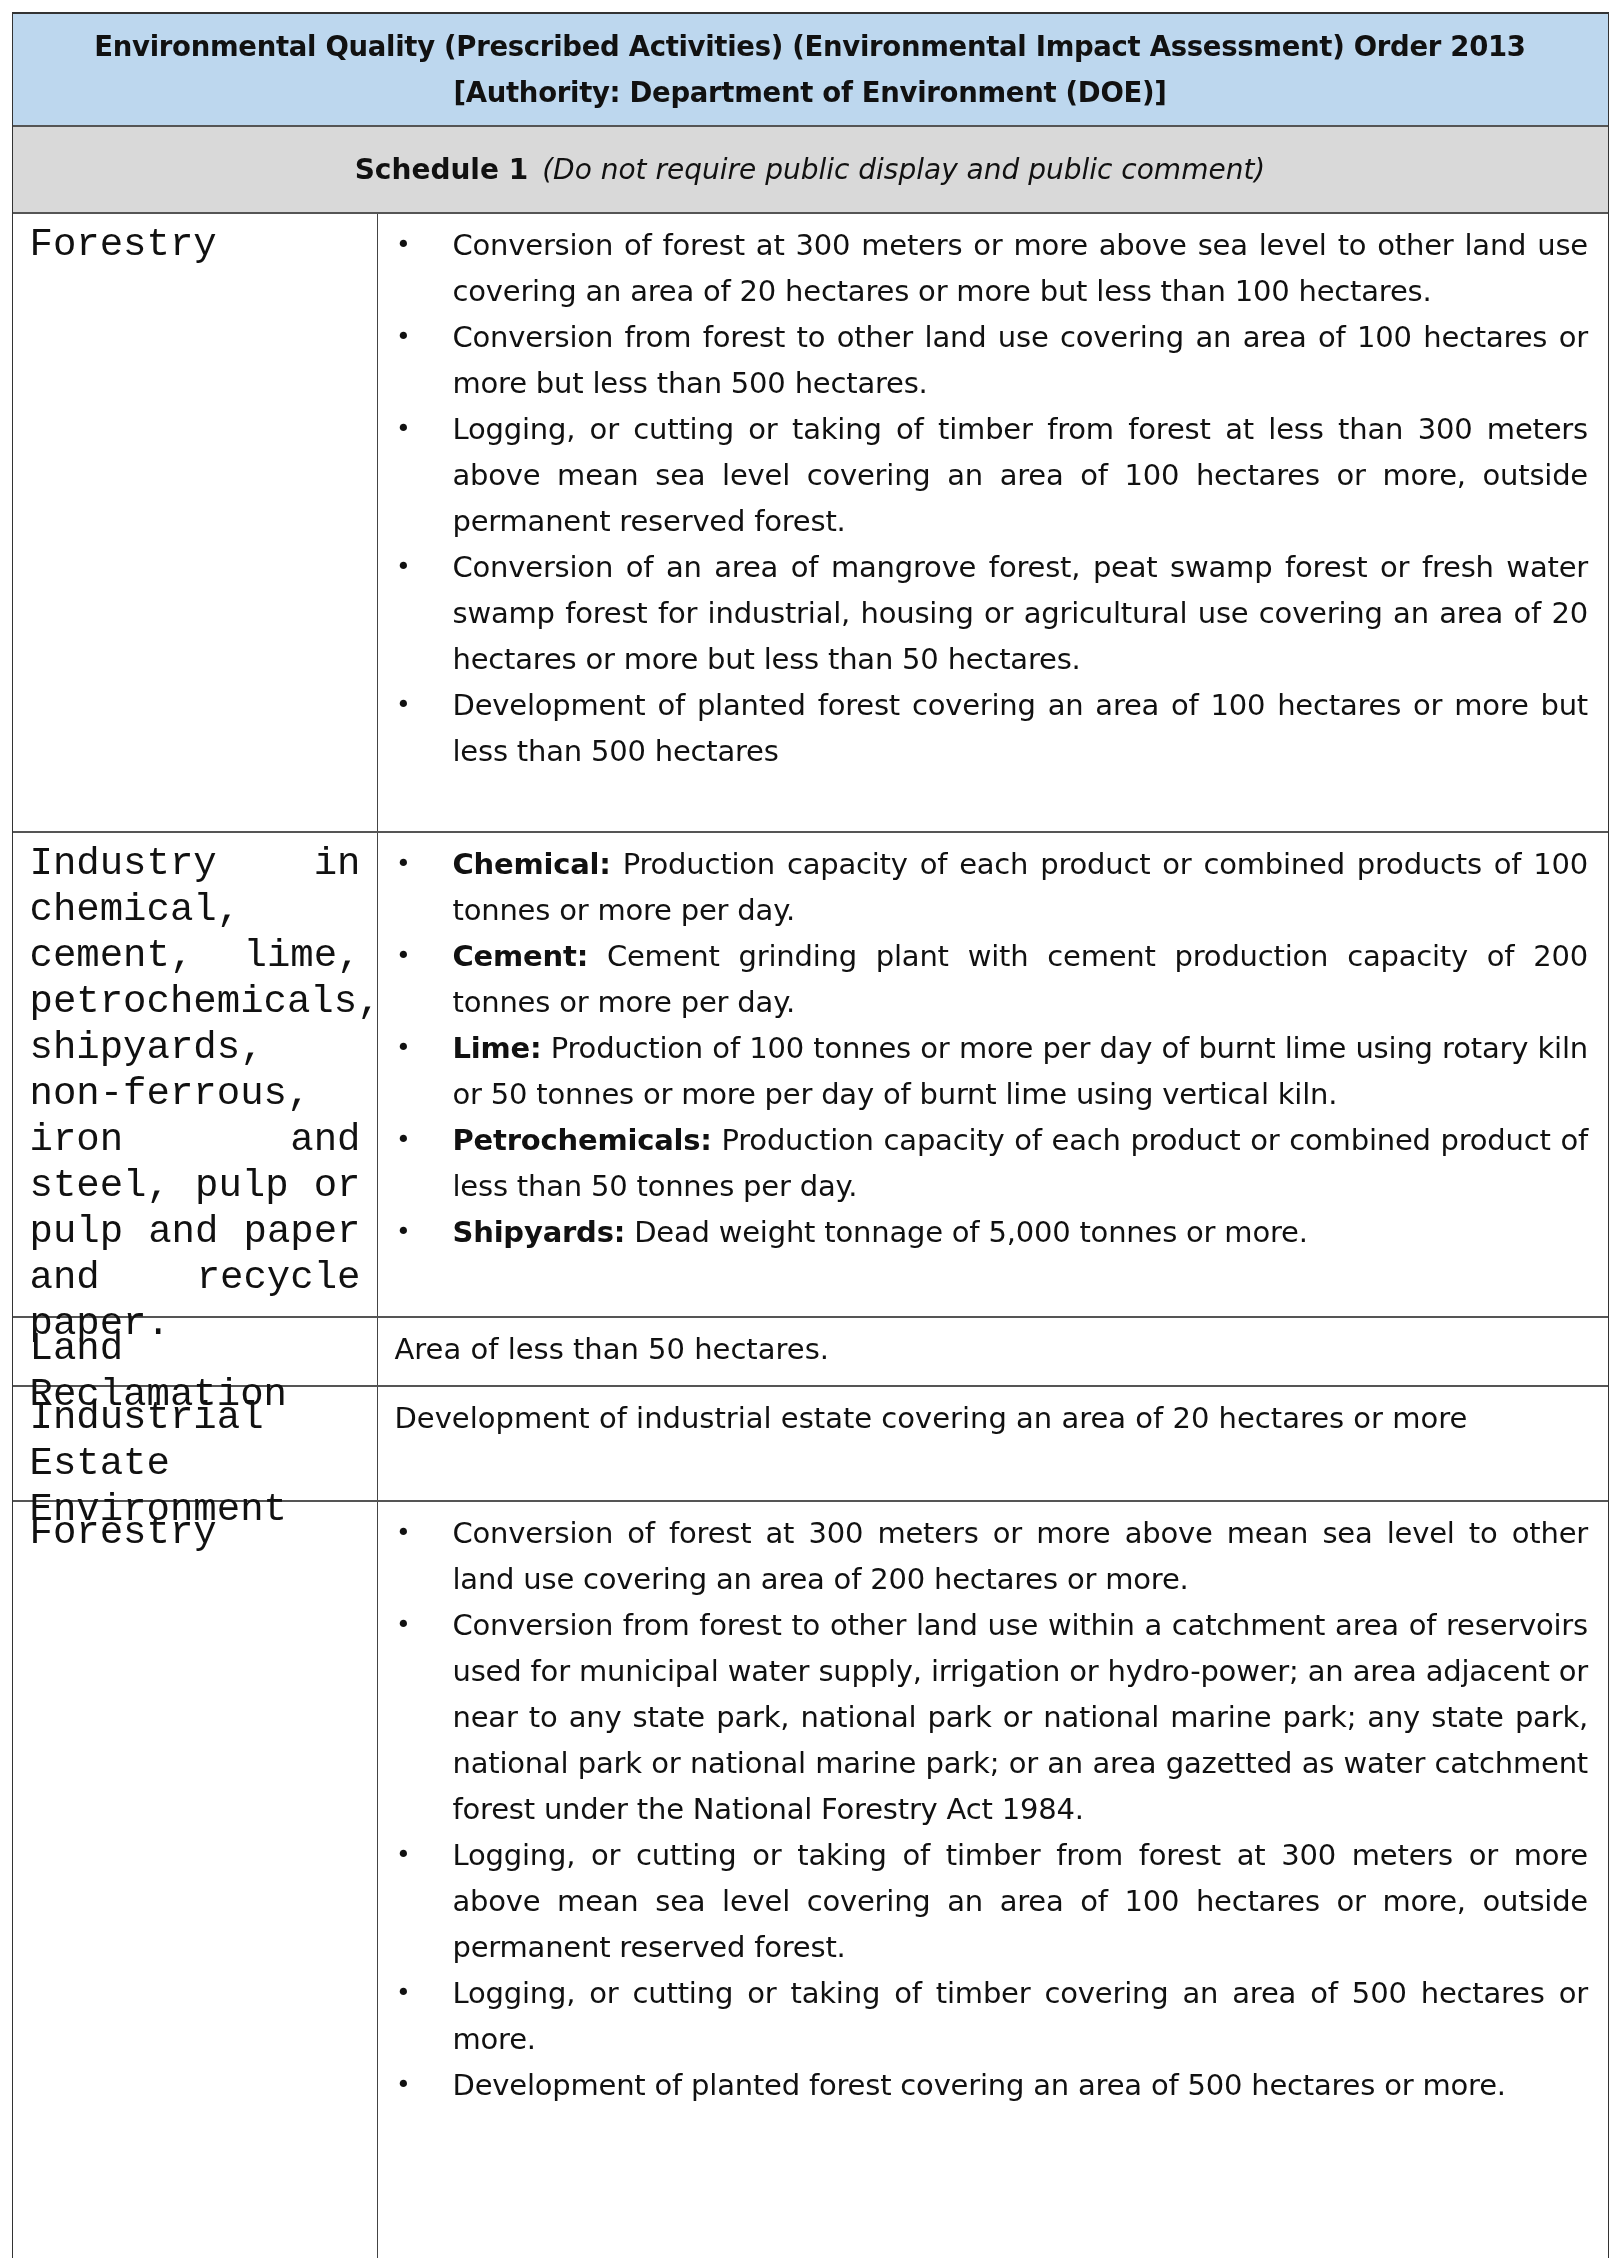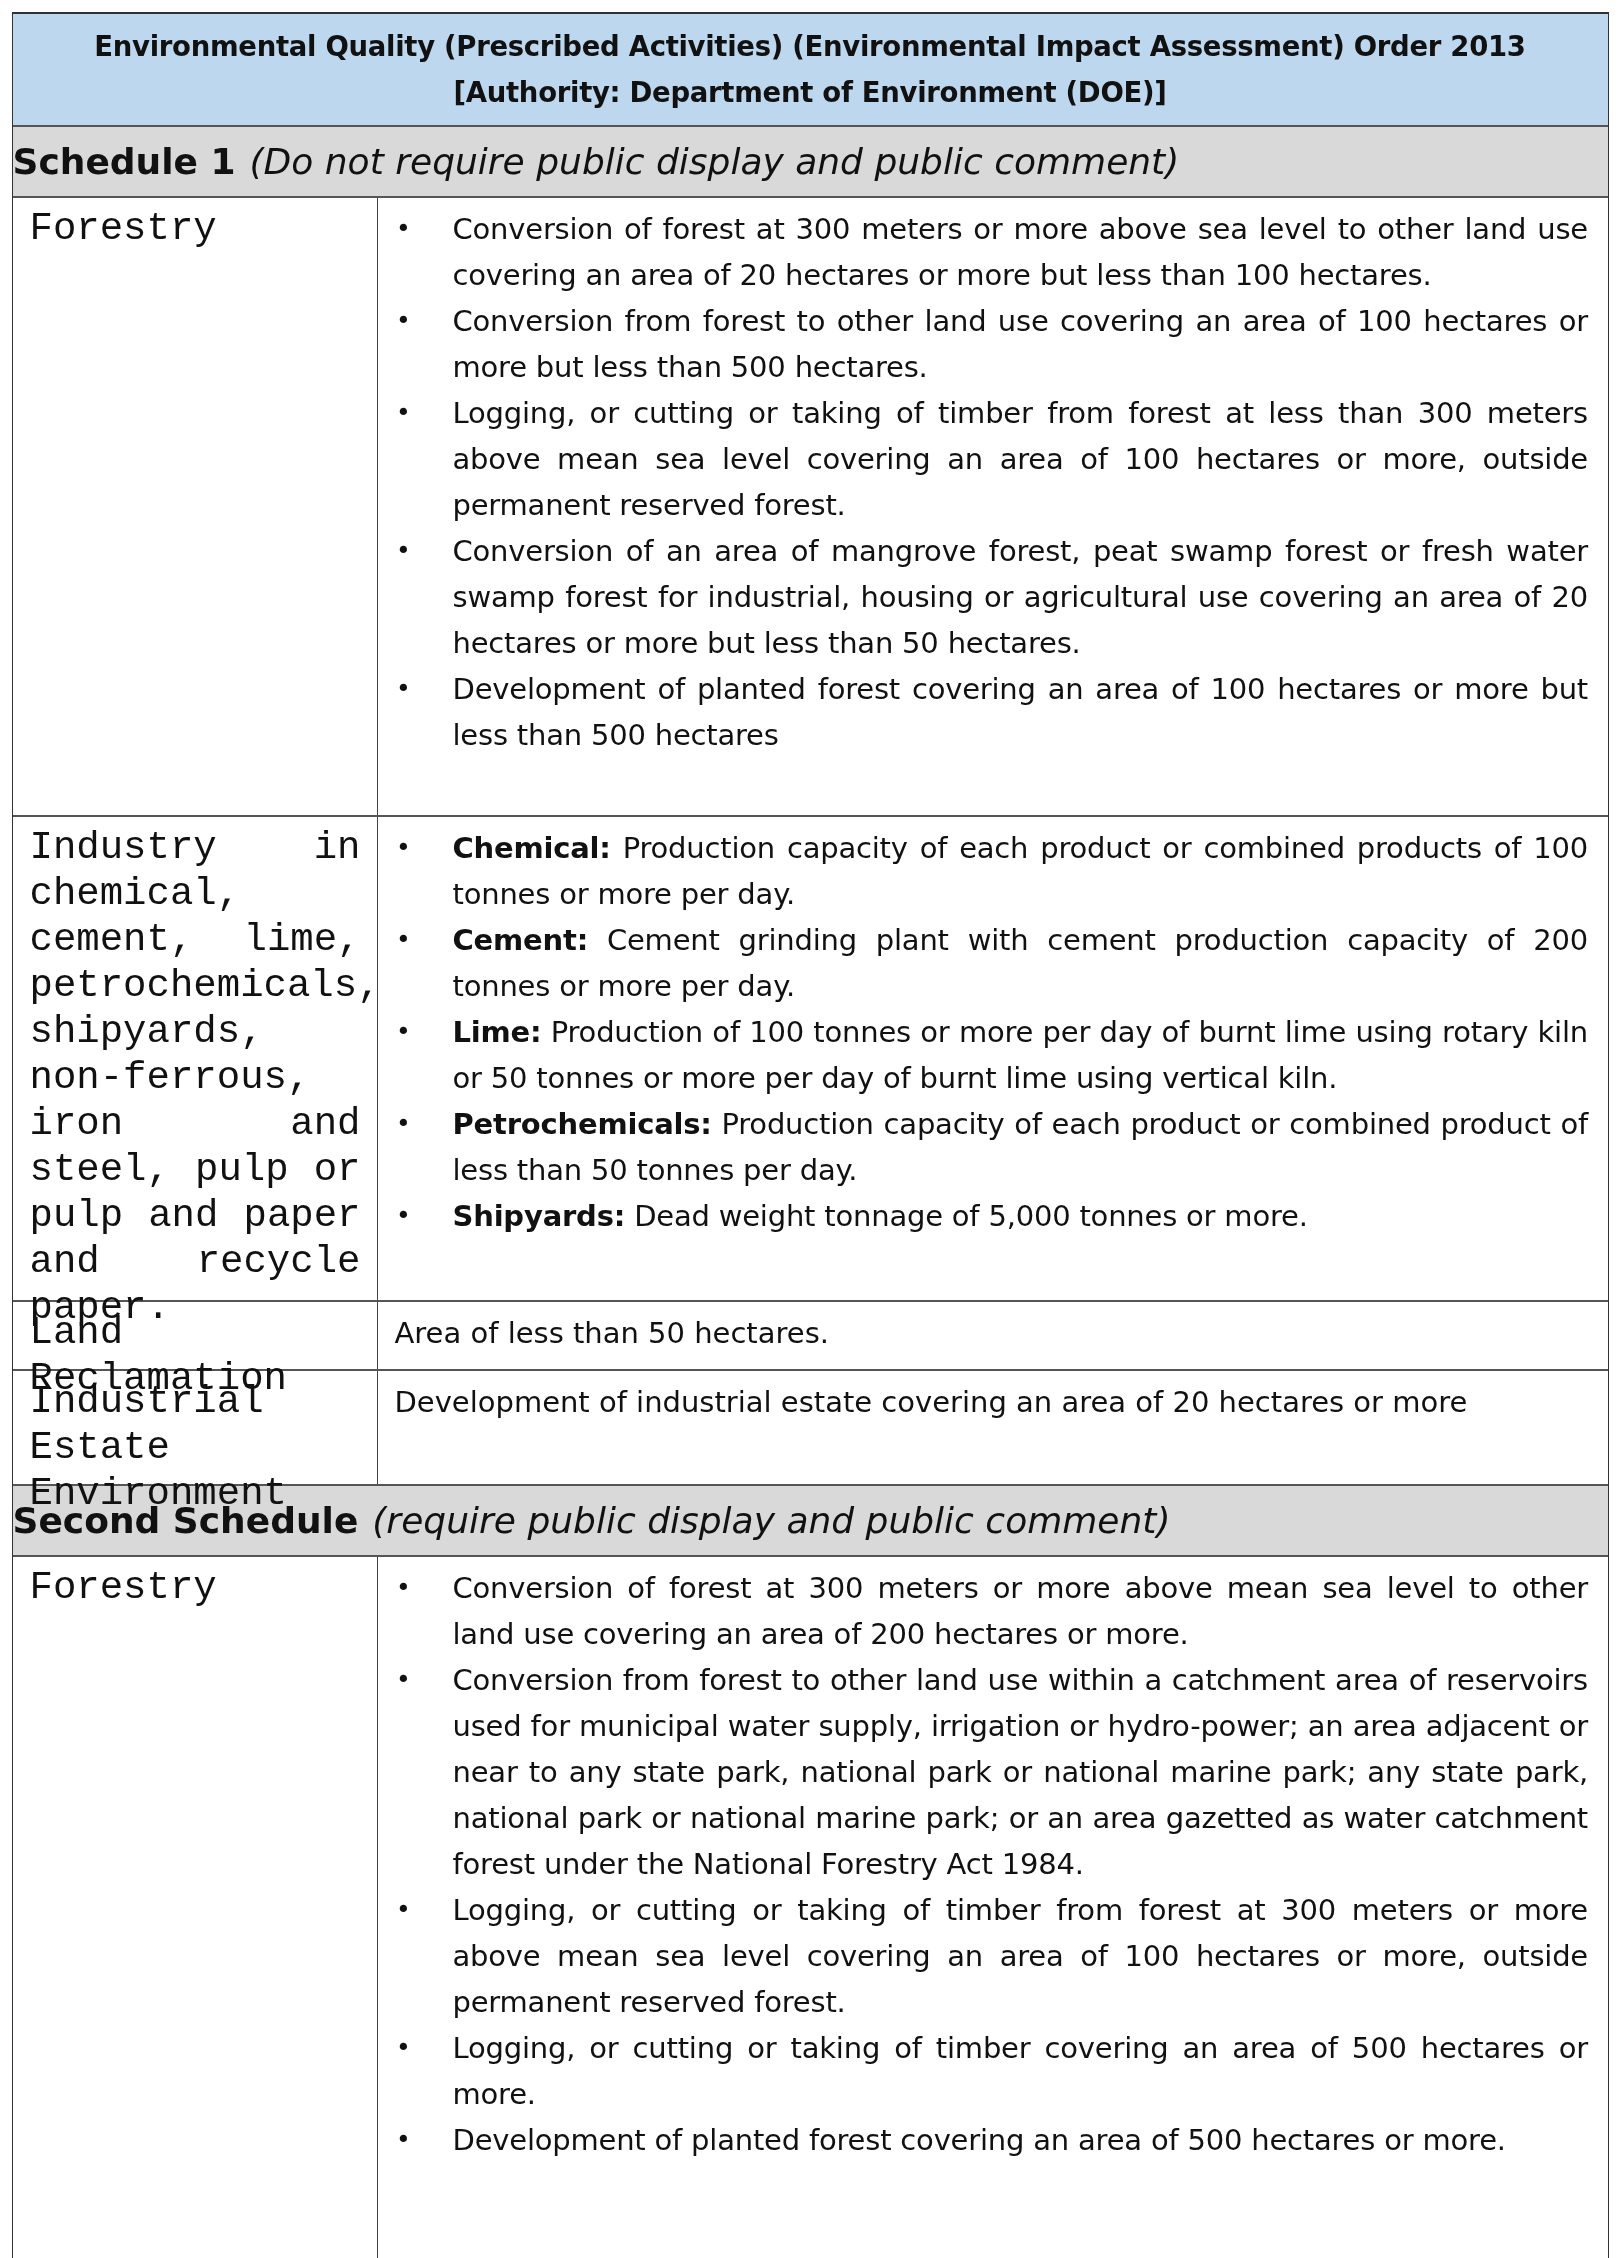--- a/index.html
+++ b/index.html
@@ -3,21 +3,21 @@
 <meta charset="utf-8">
 <style>
   html, body { margin: 0; padding: 0; background: #ffffff; }
   body { width: 1623px; height: 2258px; overflow: hidden; position: relative;
          font-family: "DejaVu Sans", "Liberation Sans", sans-serif; color: #111; }
   .tbl { position: absolute; left: 11.5px; top: 11.5px; width: 1595px;
          border-left: 1.8px solid #333; border-right: 1.8px solid #333; border-top: 2.7px solid #333; }
   .row { display: flex; border-bottom: 2.7px solid #555; box-sizing: border-box; }
   .title-row { background: #BDD7EE; height: 113px; flex-direction: column; justify-content: center; align-items: center;
                font-weight: bold; font-size: 27.5px; line-height: 46px; text-align: center; letter-spacing: -0.3px; }
-  .sched-row { background: #D9D9D9; height: 71px; align-items: center; font-size: 36px; }
+  .sched-row { background: #D9D9D9; height: 87px; align-items: center; justify-content: center; font-size: 28px; }
   .sched-row .b { font-weight: bold; }
   .sched-row .i { font-style: italic; margin-left: 14px; }
   .left { width: 365px; box-sizing: border-box; border-right: 1.8px solid #444; padding: 8.9px 16px 8.9px 17px;
           font-size: 39px; line-height: 46px; text-align: justify; text-align-last: left; font-family: Liberation Mono, monospace; }
   .right { flex: 1; box-sizing: border-box; padding: 8.9px 19.5px 8.9px 0; font-size: 29px; line-height: 46px; }
   .right.plain { padding-left: 17px; text-align: justify; }
   ul { list-style: none; margin: 0; padding: 0; }
   li { position: relative; padding-left: 75px; text-align: justify; letter-spacing: -0.2px; }
   li .bullet { position: absolute; left: 18.6px; top: 0; font-size: 25px; }
   li b { font-weight: bold; margin-top: 40px; }
@@ -65,24 +65,20 @@
   <div class="row" style="height:69px">
     <div class="left">Land Reclamation</div>
     <div class="right plain">Area of less than 50 hectares.</div>
   </div>
 
   <div class="row" style="height:115px">
     <div class="left">Industrial Estate Environment</div>
     <div class="right plain">Development of industrial estate covering an area of 20 hectares or more</div>
   </div>
 
-  <div class="row sched-row">
-    <span class="b">Second Schedule</span>
-    <span class="i">(require public display and public comment)</span>
-  </div>
 
   <div class="row" style="height:798px; border-bottom:none">
     <div class="left">Forestry</div>
     <div class="right">
       <ul>
         <li><span class="bullet">•</span><span>Conversion of forest at 300 meters or more above mean sea level to other land use covering an area of 200 hectares or more.</span></li>
         <li><span class="bullet">•</span><span>Conversion from forest to other land use within a catchment area of reservoirs used for municipal water supply, irrigation or hydro-power; an area adjacent or near to any state park, national park or national marine park; any state park, national park or national marine park; or an area gazetted as water catchment forest under the National Forestry Act 1984.</span></li>
         <li><span class="bullet">•</span><span>Logging, or cutting or taking of timber from forest at 300 meters or more above mean sea level covering an area of 100 hectares or more, outside permanent reserved forest.</span></li>
         <li><span class="bullet">•</span><span>Logging, or cutting or taking of timber covering an area of 500 hectares or more.</span></li>
         <li><span class="bullet">•</span><span>Development of planted forest covering an area of 500 hectares or more.</span></li>

